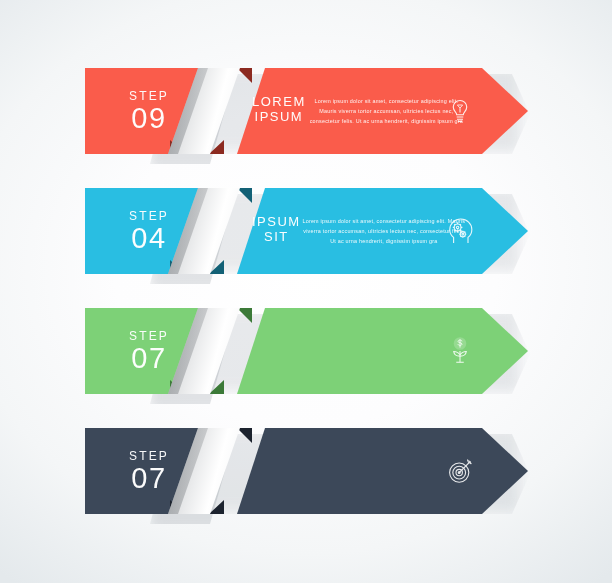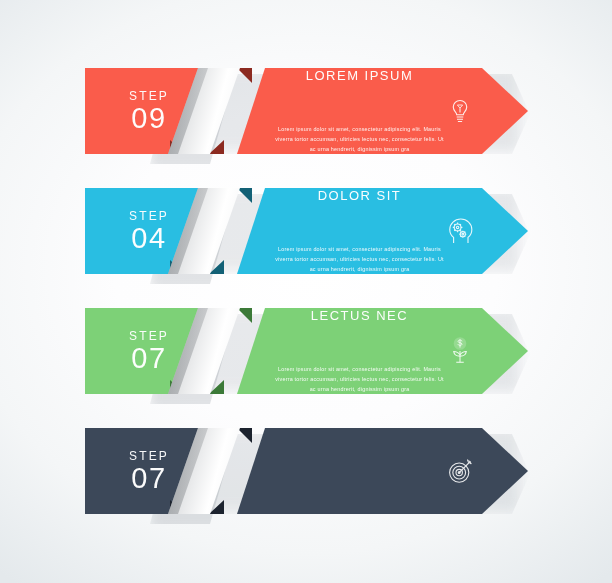--- a/index.html
+++ b/index.html
@@ -70,21 +70,21 @@
   .step-word{
     font-size:12px;letter-spacing:2.2px;font-weight:400;
     opacity:.96;margin-bottom:1px;
   }
   .step-num{
     font-size:29px;font-weight:300;letter-spacing:1.5px;line-height:1;
     opacity:.98;
   }
   .content{
     position:absolute;left:252px;top:12px;width:215px;height:86px;
-    display:flex;flex-direction:column;align-items:center;justify-content:space-between;
+    display:flex;flex-direction:row;align-items:center;justify-content:flex-start;
     color:#fff;text-align:center;
   }
   .title{
     font-size:13px;letter-spacing:1.5px;font-weight:400;
     margin-bottom:5px;opacity:.98;
   }
   .body{
     font-size:5.4px;line-height:1.85;letter-spacing:.22px;
     opacity:.92;max-width:176px;
   }
@@ -135,21 +135,21 @@
       <div class="notch notch-bl" style="border-left:15px solid #136176;border-top:14px solid transparent;"></div>
       <div class="notch notch-tr" style="border-right:15px solid #136176;border-bottom:15px solid transparent;"></div>
       <div class="notch notch-br" style="border-right:15px solid #136176;border-top:14px solid transparent;"></div>
       <div class="fold"></div>
       <div class="fold-shade"></div>
       <div class="step-block">
         <div class="step-word">STEP</div>
         <div class="step-num">04</div>
       </div>
       <div class="content">
-        <div class="title">DOLOR SIT</div>
+        <div class="title">IPSUM SIT</div>
         <div class="body">Lorem ipsum dolor sit amet, consectetur adipiscing elit. Mauris viverra tortor accumsan, ultricies lectus nec, consectetur felis. Ut ac urna hendrerit, dignissim ipsum gra</div>
       </div>
       <div class="icon-wrap">
         <svg width="32" height="32" viewBox="0 0 40 40" fill="none" stroke="#fff" stroke-width="1.4">
           <path d="M30 35V28c3-2.4 4.8-6 4.8-10C34.8 10.8 28.6 5 21 5 13.4 5 7.2 10.8 7.2 18c0 4 1.8 7.6 4.8 10v7"></path>
           <circle cx="17" cy="15.5" r="4.2"></circle>
           <circle cx="17" cy="15.5" r="1.5"></circle>
           <path d="M17 9.5v1.8M17 19.7v1.8M11 15.5h1.8M21.2 15.5H23M12.8 11.3l1.3 1.3M19.9 18.4l1.3 1.3M21.2 11.3l-1.3 1.3M14.1 18.4l-1.3 1.3"></path>
           <circle cx="23.5" cy="24" r="3.2"></circle>
           <circle cx="23.5" cy="24" r="1.1"></circle>
@@ -165,24 +165,20 @@
       <div class="notch notch-tl" style="border-left:15px solid #3C7A38;border-bottom:15px solid transparent;"></div>
       <div class="notch notch-bl" style="border-left:15px solid #3C7A38;border-top:14px solid transparent;"></div>
       <div class="notch notch-tr" style="border-right:15px solid #3C7A38;border-bottom:15px solid transparent;"></div>
       <div class="notch notch-br" style="border-right:15px solid #3C7A38;border-top:14px solid transparent;"></div>
       <div class="fold"></div>
       <div class="fold-shade"></div>
       <div class="step-block">
         <div class="step-word">STEP</div>
         <div class="step-num">07</div>
       </div>
-      <div class="content">
-        <div class="title">LECTUS NEC</div>
-        <div class="body">Lorem ipsum dolor sit amet, consectetur adipiscing elit. Mauris viverra tortor accumsan, ultricies lectus nec, consectetur felis. Ut ac urna hendrerit, dignissim ipsum gra</div>
-      </div>
       <div class="icon-wrap">
         <svg width="30" height="32" viewBox="0 0 40 42" fill="none" stroke="#fff" stroke-width="1.4">
           <circle cx="20" cy="11" r="8.4" fill="#fff" fill-opacity="0.22" stroke="none"></circle>
           <path d="M20 5.6v10.8M22.6 8.2c0-1.1-1.2-1.8-2.6-1.8s-2.6.7-2.6 1.8c0 2.6 5.2 1 5.2 3.6 0 1.1-1.2 1.8-2.6 1.8s-2.6-.7-2.6-1.8" stroke-width="1.3"></path>
           <path d="M20 21v15"></path>
           <path d="M20 26c-2.6-3.8-6.6-4.4-8.4-4.4.4 3.6 3.4 6.2 8.4 6.2"></path>
           <path d="M20 26c2.6-3.8 6.6-4.4 8.4-4.4-.4 3.6-3.4 6.2-8.4 6.2"></path>
           <path d="M15 36h10"></path>
         </svg>
       </div>

